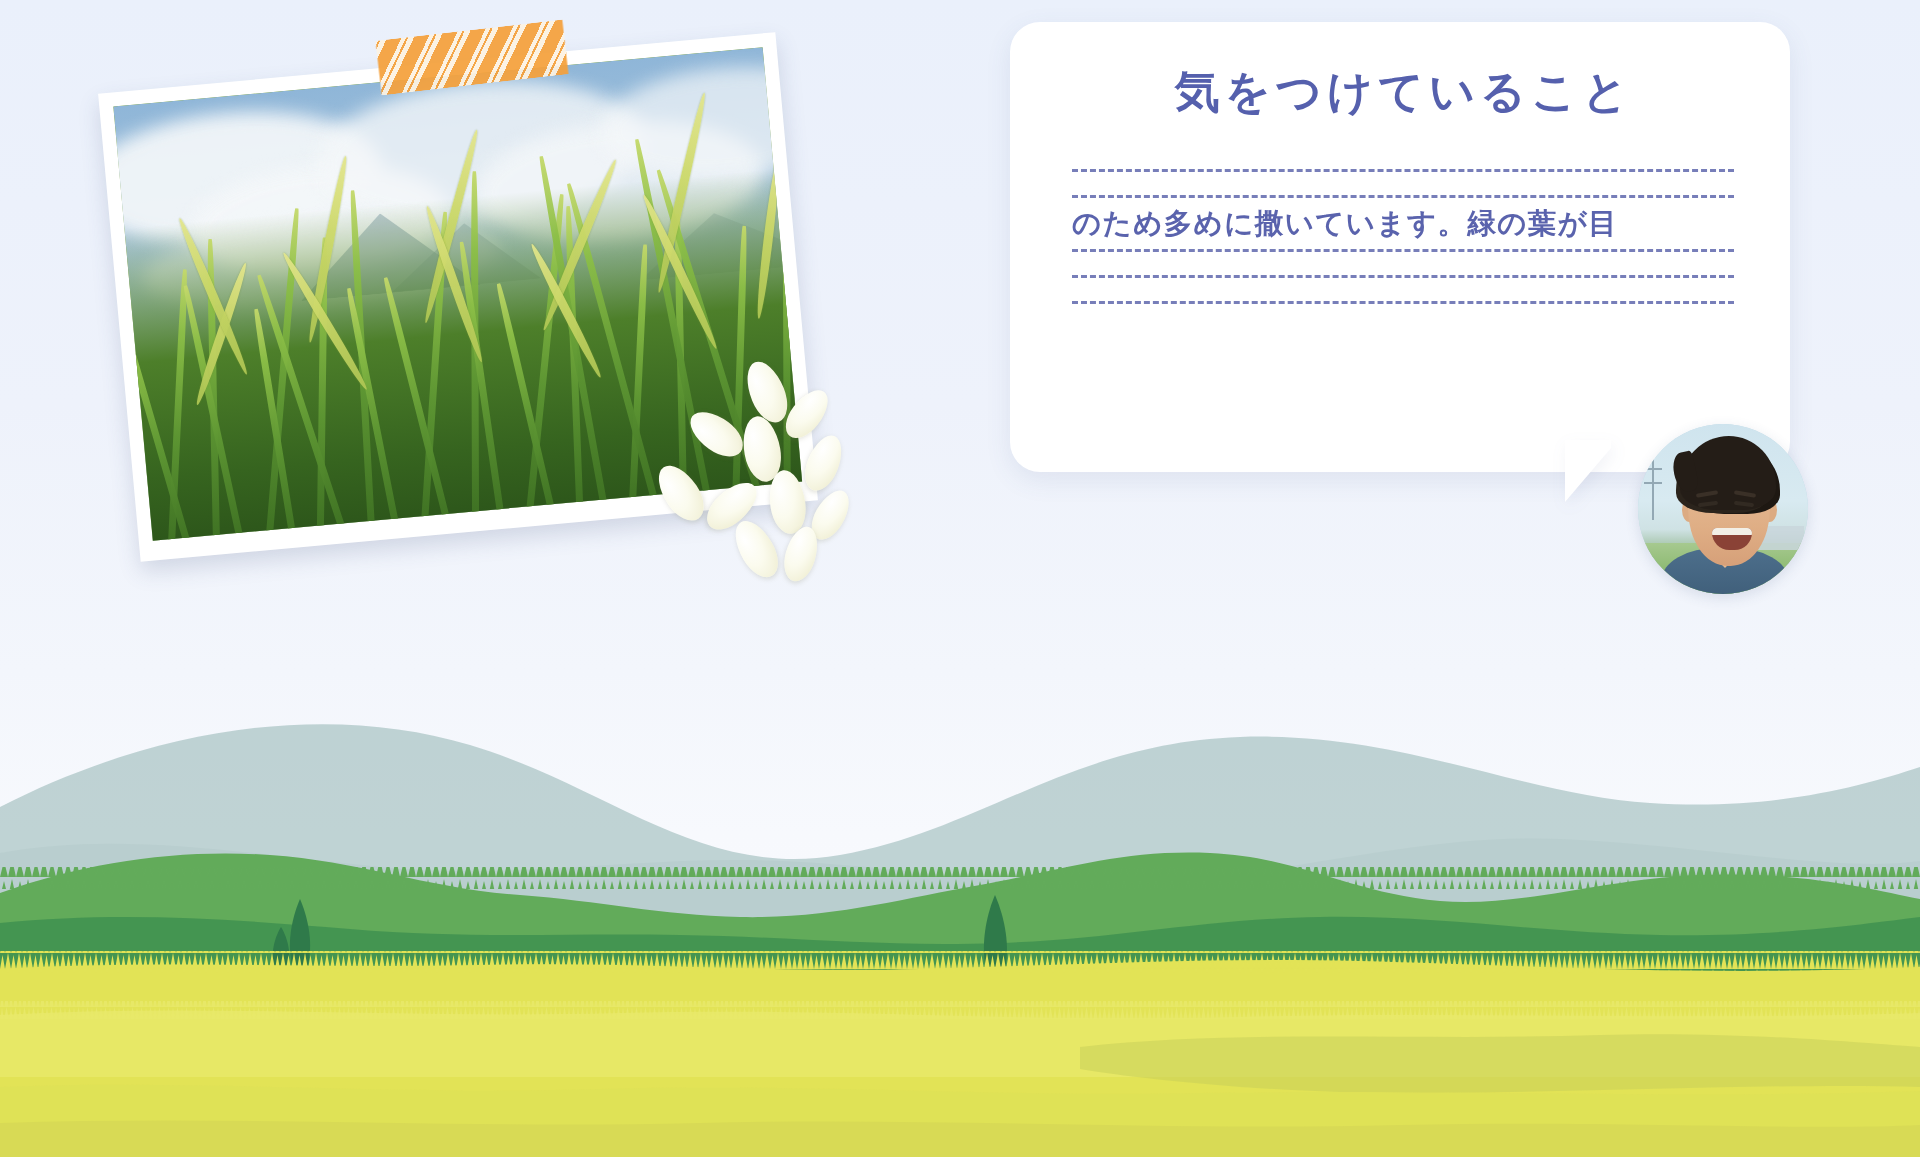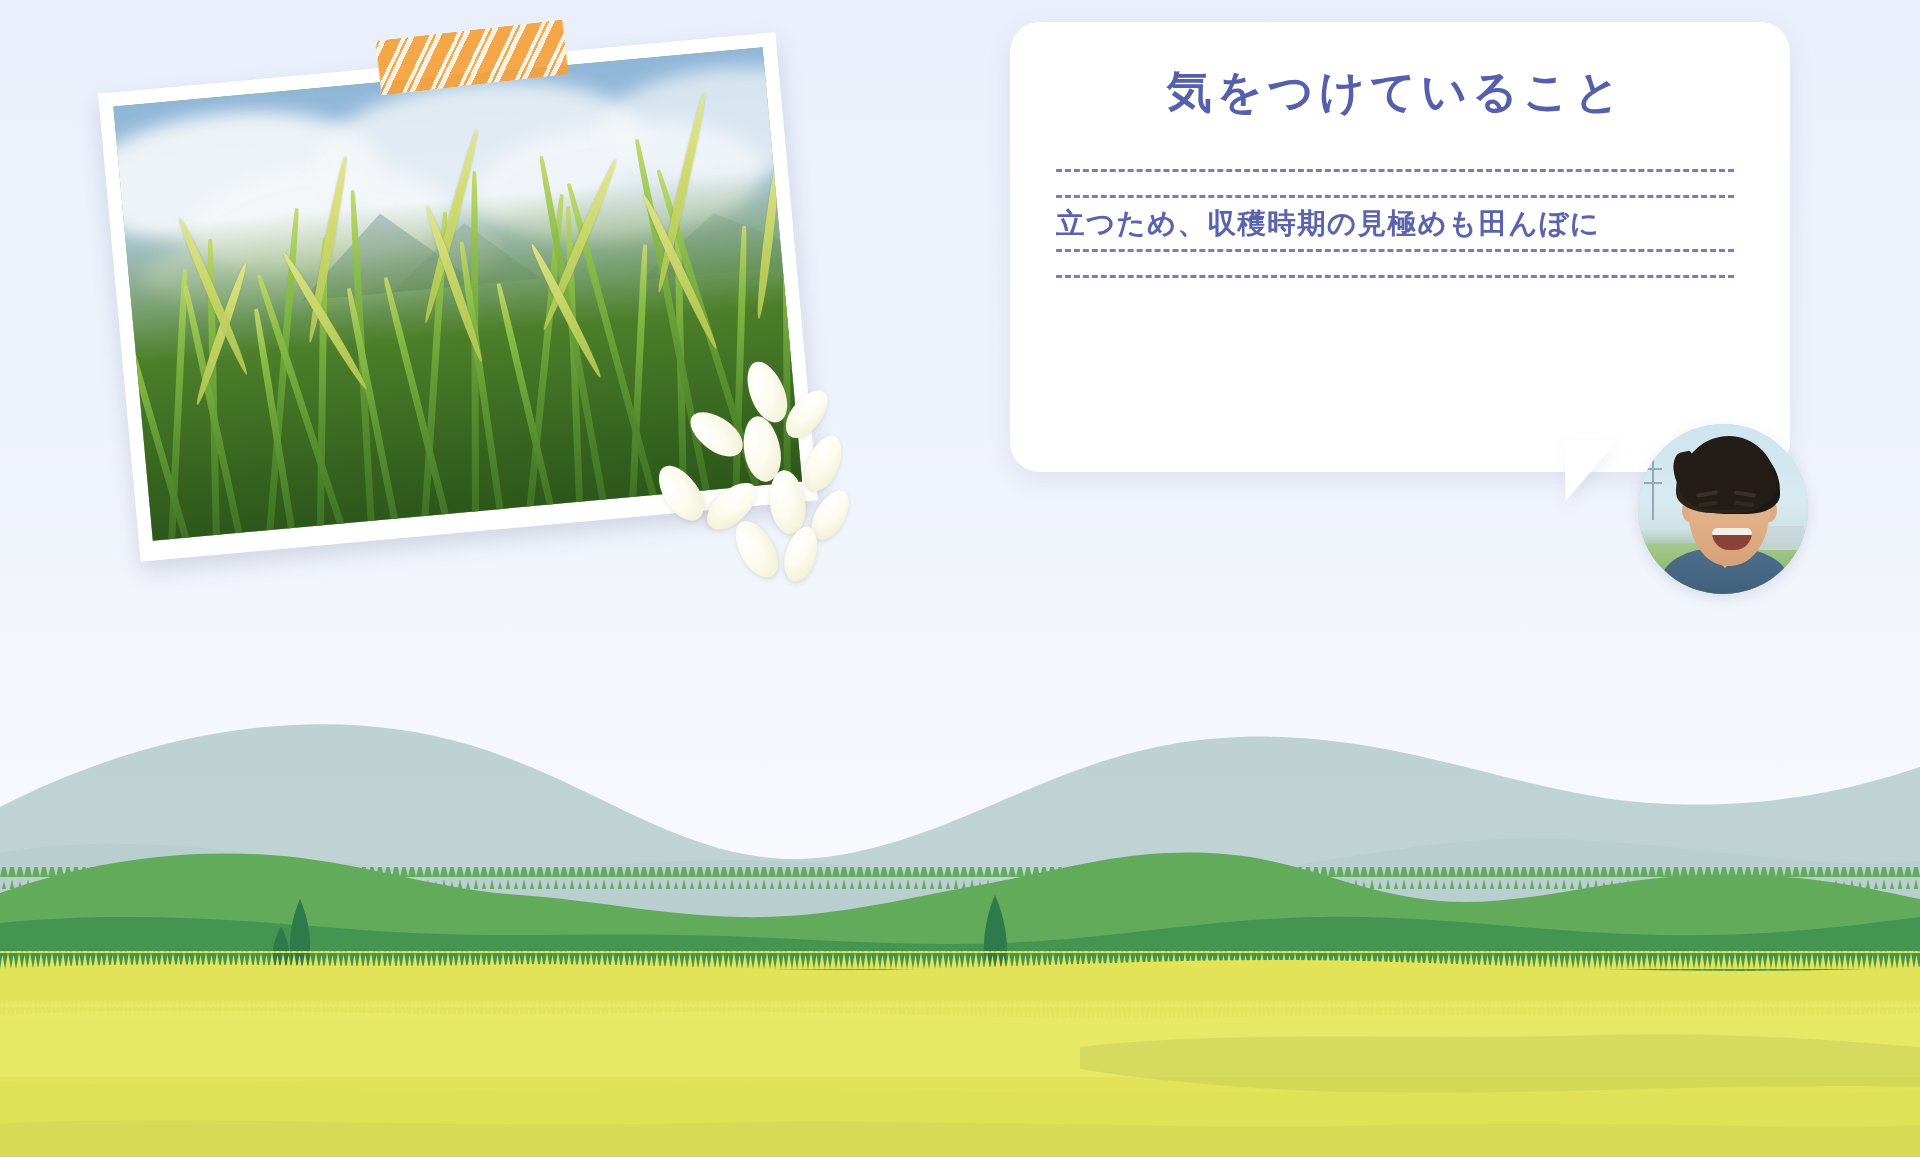--- a/index.html
+++ b/index.html
@@ -161,21 +161,21 @@
     top: 440px;
     width: 0; height: 0;
     border-left: 46px solid #ffffff;
     border-bottom: 54px solid transparent;
     border-top: 8px solid #ffffff;
     filter: drop-shadow(2px 6px 8px rgba(70,90,140,0.07));
   }
 
   .bubble-inner {
     position: absolute;
-    left: 46px;
+    left: 62px;
     top: 44px;
     right: 56px;
   }
 
   .bubble-title {
     position: relative;
     display: inline-block;
     font-size: 45px;
     line-height: 1.15;
     letter-spacing: 5px;
@@ -481,21 +481,24 @@
       </div>
 
       <div class="lines">
         <div class="line">
           <span class="dash"></span>
         </div>
         <div class="line">
           <span class="dash"></span>
         </div>
         <div class="line">
-          <span>立つため、収穫時期の見極めも田んぼに</span>
+          <span>のため多めに撒いています。緑の葉が目</span>
+          <span class="dash"></span>
+        </div>
+        <div class="line">
           <span class="dash"></span>
         </div>
         <div class="line">
           <span class="dash"></span>
         </div>
       </div>
 
     </div>
   </div>
   <div class="bubble-tail"></div>

